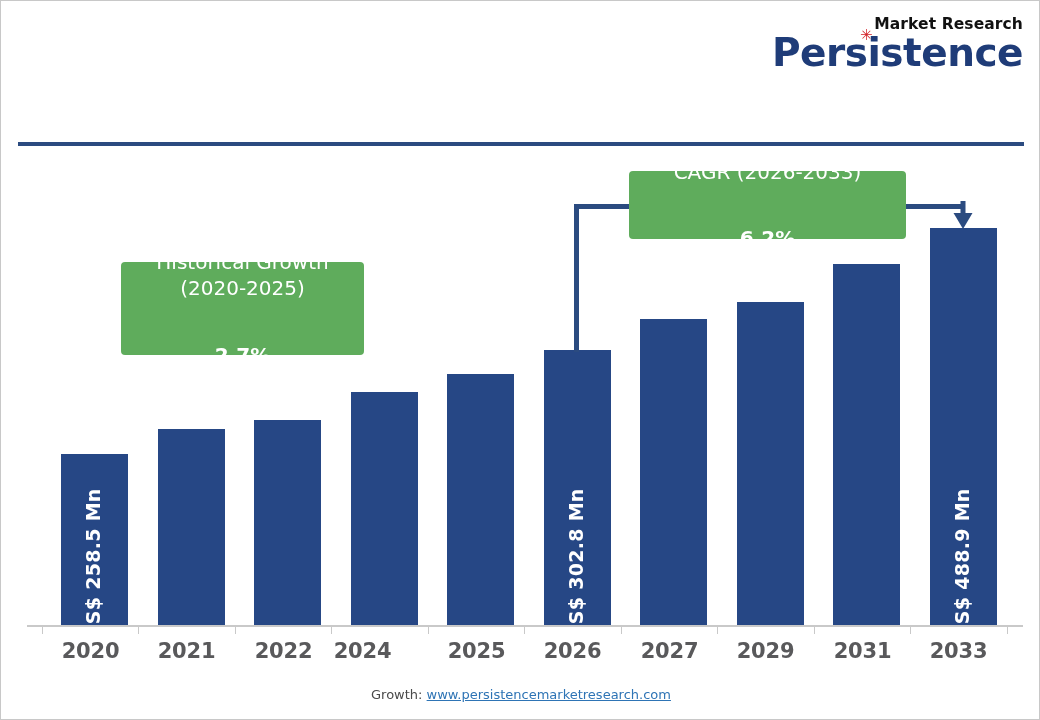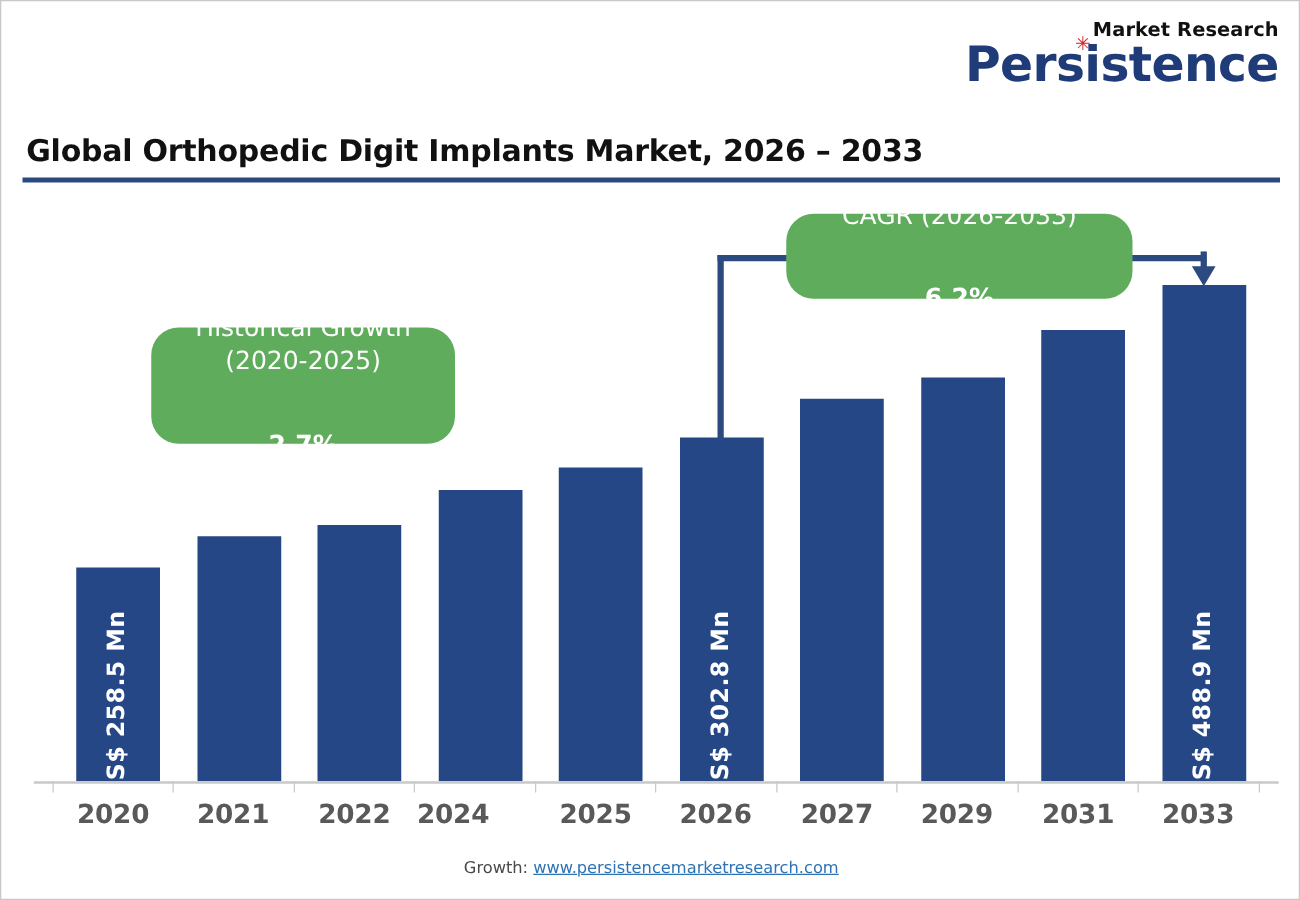--- a/index.html
+++ b/index.html
@@ -121,21 +121,21 @@
     font-size: 21px;
     color: #59595B;
     text-align: center;
     letter-spacing: -0.2px;
   }
 
   
   .callout {
     position: absolute;
     background: #5FAC5C;
-    border-radius: 22px;
+    border-radius: 4px;
     color: #ffffff;
     text-align: center;
     font-family: "DejaVu Sans", sans-serif;
     font-size: 20px;
     line-height: 1.32;
     display: flex;
     flex-direction: column;
     align-items: center;
     justify-content: center;
     box-sizing: border-box;
@@ -191,21 +191,20 @@
 <div id="page">
 
   <div id="logo">
     <div id="logo-sub">Market Research</div>
     <div id="logo-word">
       <span>Persistence</span>
       <span id="logo-star">✳</span>
     </div>
   </div>
 
-  <div id="title">Global Orthopedic Digit Implants Market, 2026 – 2033</div>
   <div id="title-rule"></div>
 
   <div id="plot">
 
     <div class="bar" style="left:60px; top:453px; width:67px; height:171px;"></div>
     <div class="bar" style="left:157px; top:428px; width:67px; height:196px;"></div>
     <div class="bar" style="left:253px; top:419px; width:67px; height:205px;"></div>
     <div class="bar" style="left:350px; top:391px; width:67px; height:233px;"></div>
     <div class="bar" style="left:446px; top:373px; width:67px; height:251px;"></div>
     <div class="bar" style="left:543px; top:349px; width:67px; height:275px;"></div>

